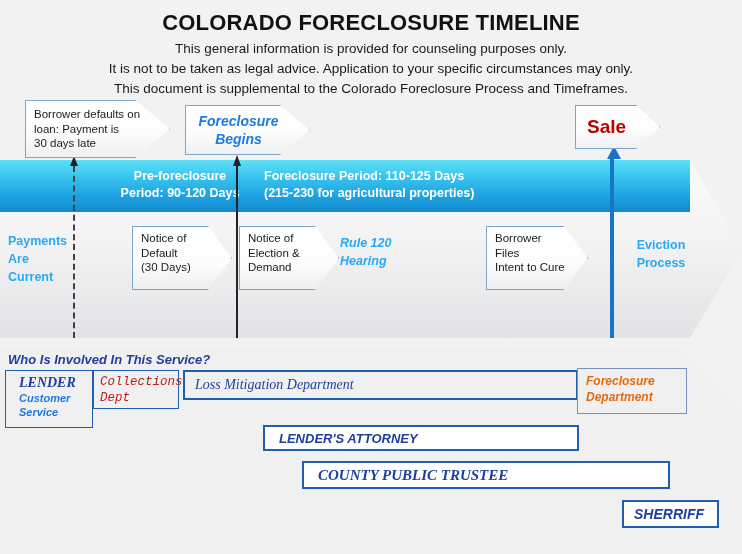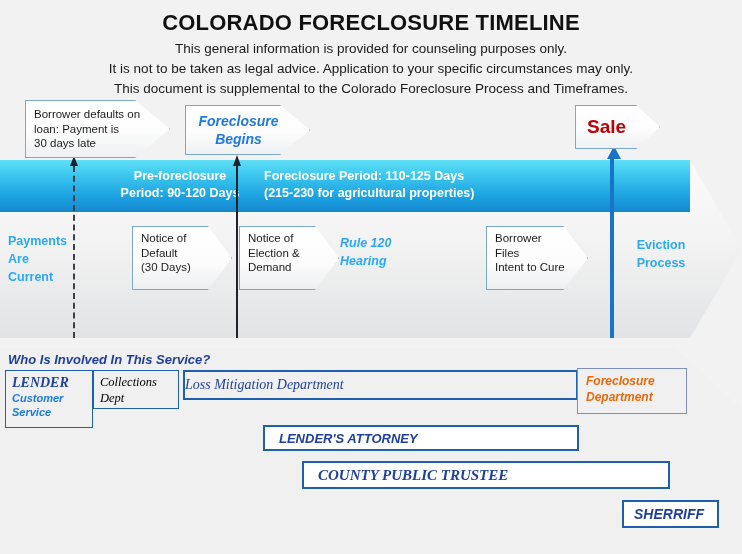--- a/index.html
+++ b/index.html
@@ -141,37 +141,37 @@
     font-style:italic;color:#1f3f9e;
   }
 
   .pbox{
     position:absolute;box-sizing:border-box;background:#f0f0f0;
     display:flex;align-items:center;
   }
 
   #p-lender{
     left:5px;top:370px;width:88px;height:58px;border:1px solid #1f5fb0;
-    padding-left:6px;align-items:flex-start;padding-top:3px;
+    padding-left:13px;align-items:flex-start;padding-top:3px;
   }
   #p-lender .n1{display:block;font-family:"Liberation Serif",serif;font-style:italic;
     font-size:14px;font-weight:bold;color:#1f3f9e;line-height:17px;}
   #p-lender .n2{display:block;font-size:11px;font-weight:bold;font-style:italic;
     color:#1f7ae0;line-height:14px;}
 
   #p-collections{
     left:93px;top:370px;width:86px;height:39px;border:1px solid #1f5fb0;
     padding-left:6px;align-items:flex-start;padding-top:3px;
   }
-  #p-collections .n1{display:block;font-family:Liberation Serif, serif;font-style:italic;
-    font-size:12.5px;color:#000000;line-height:16px;}
+  #p-collections .n1{display:block;font-family:Liberation Mono, monospace;font-style:italic;
+    font-size:12.5px;color:#b91c1c;line-height:16px;}
 
   #p-lossmit{
     left:183px;top:370px;width:395px;height:30px;border:2px solid #1f5fb0;
-    font-family:"Liberation Serif",serif;font-style:italic;
+    padding-left:10px;font-family:"Liberation Serif",serif;font-style:italic;
     font-size:14px;color:#1f3f9e;
   }
 
   #p-foreclosure{
     left:577px;top:368px;width:110px;height:46px;border:1px solid #7b8fc0;
     padding-left:8px;align-items:flex-start;padding-top:4px;
   }
   #p-foreclosure .n1{display:block;font-size:12px;font-weight:bold;font-style:italic;
     color:#e8690b;line-height:16px;}
 

